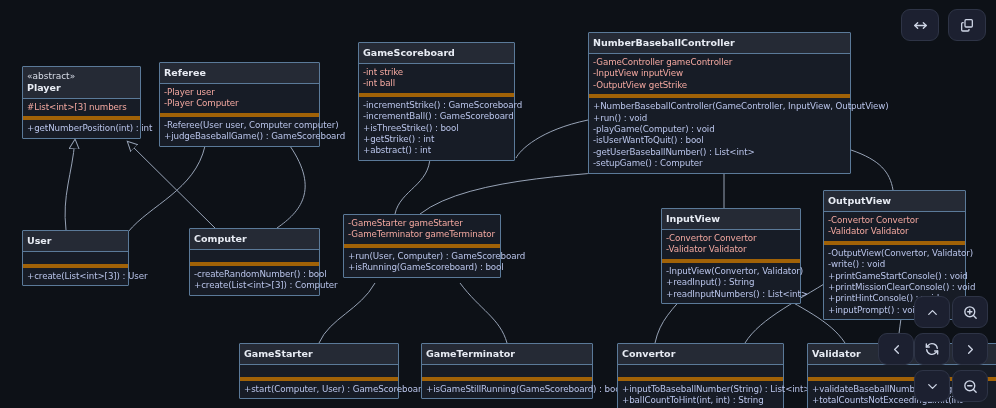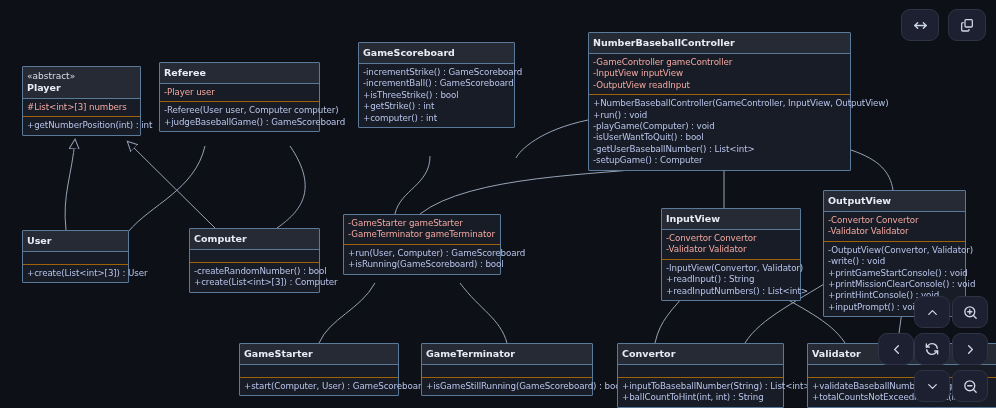--- a/index.html
+++ b/index.html
@@ -26,21 +26,21 @@
     font-size:9.5px;
     padding:4px 4px 5px;
     line-height:11px;
     border-bottom:1px solid #5b7a99;
     white-space:nowrap;
   }
   .uml-header .stereo{
     display:block;font-weight:normal;color:#d8dde8;font-size:9px;
   }
   .uml-sec{
-    border-bottom:1px solid #a16207;
+    border-bottom:4px solid #a16207;
     padding:3px 4px;
     background:#171c26;
   }
   .uml-sec:last-child{border-bottom:none;}
   .uml-sec.empty{padding:3px 4px;min-height:6px;}
   .attr{
     color:#f3a8a0;
     font-size:8.7px;
     line-height:11.4px;
     white-space:nowrap;
@@ -127,42 +127,47 @@
           <div class="attr">#List&lt;int&gt;[3] numbers</div>
         </div>
         <div class="uml-sec">
           <div class="meth">+getNumberPosition(int) : int</div>
         </div>
       </div>
       <div class="uml" style="left: 159px; top: 62px; width: 161px;">
         <div class="uml-header"><span>Referee</span></div>
         <div class="uml-sec">
           <div class="attr">-Player user</div>
+          <div class="attr">-Player Computer</div>
         </div>
         <div class="uml-sec">
           <div class="meth">-Referee(User user, Computer computer)</div>
           <div class="meth">+judgeBaseballGame() : GameScoreboard</div>
         </div>
       </div>
       <div class="uml" style="left: 358px; top: 42px; width: 157px;">
         <div class="uml-header"><span>GameScoreboard</span></div>
+        <div class="uml-sec">
+          <div class="attr">-int strike</div>
+          <div class="attr">-int ball</div>
+        </div>
         <div class="uml-sec">
           <div class="meth">-incrementStrike() : GameScoreboard</div>
           <div class="meth">-incrementBall() : GameScoreboard</div>
           <div class="meth">+isThreeStrike() : bool</div>
           <div class="meth">+getStrike() : int</div>
-          <div class="meth">+computer() : int</div>
+          <div class="meth">+abstract() : int</div>
         </div>
       </div>
       <div class="uml" style="left: 588px; top: 32px; width: 263px;">
         <div class="uml-header"><span>NumberBaseballController</span></div>
         <div class="uml-sec">
           <div class="attr">-GameController gameController</div>
           <div class="attr">-InputView inputView</div>
-          <div class="attr">-OutputView readInput</div>
+          <div class="attr">-OutputView getStrike</div>
         </div>
         <div class="uml-sec">
           <div class="meth">+NumberBaseballController(GameController, InputView, OutputView)</div>
           <div class="meth">+run() : void</div>
           <div class="meth">-playGame(Computer) : void</div>
           <div class="meth">-isUserWantToQuit() : bool</div>
           <div class="meth">-getUserBaseballNumber() : List&lt;int&gt;</div>
           <div class="meth">-setupGame() : Computer</div>
         </div>
       </div>

